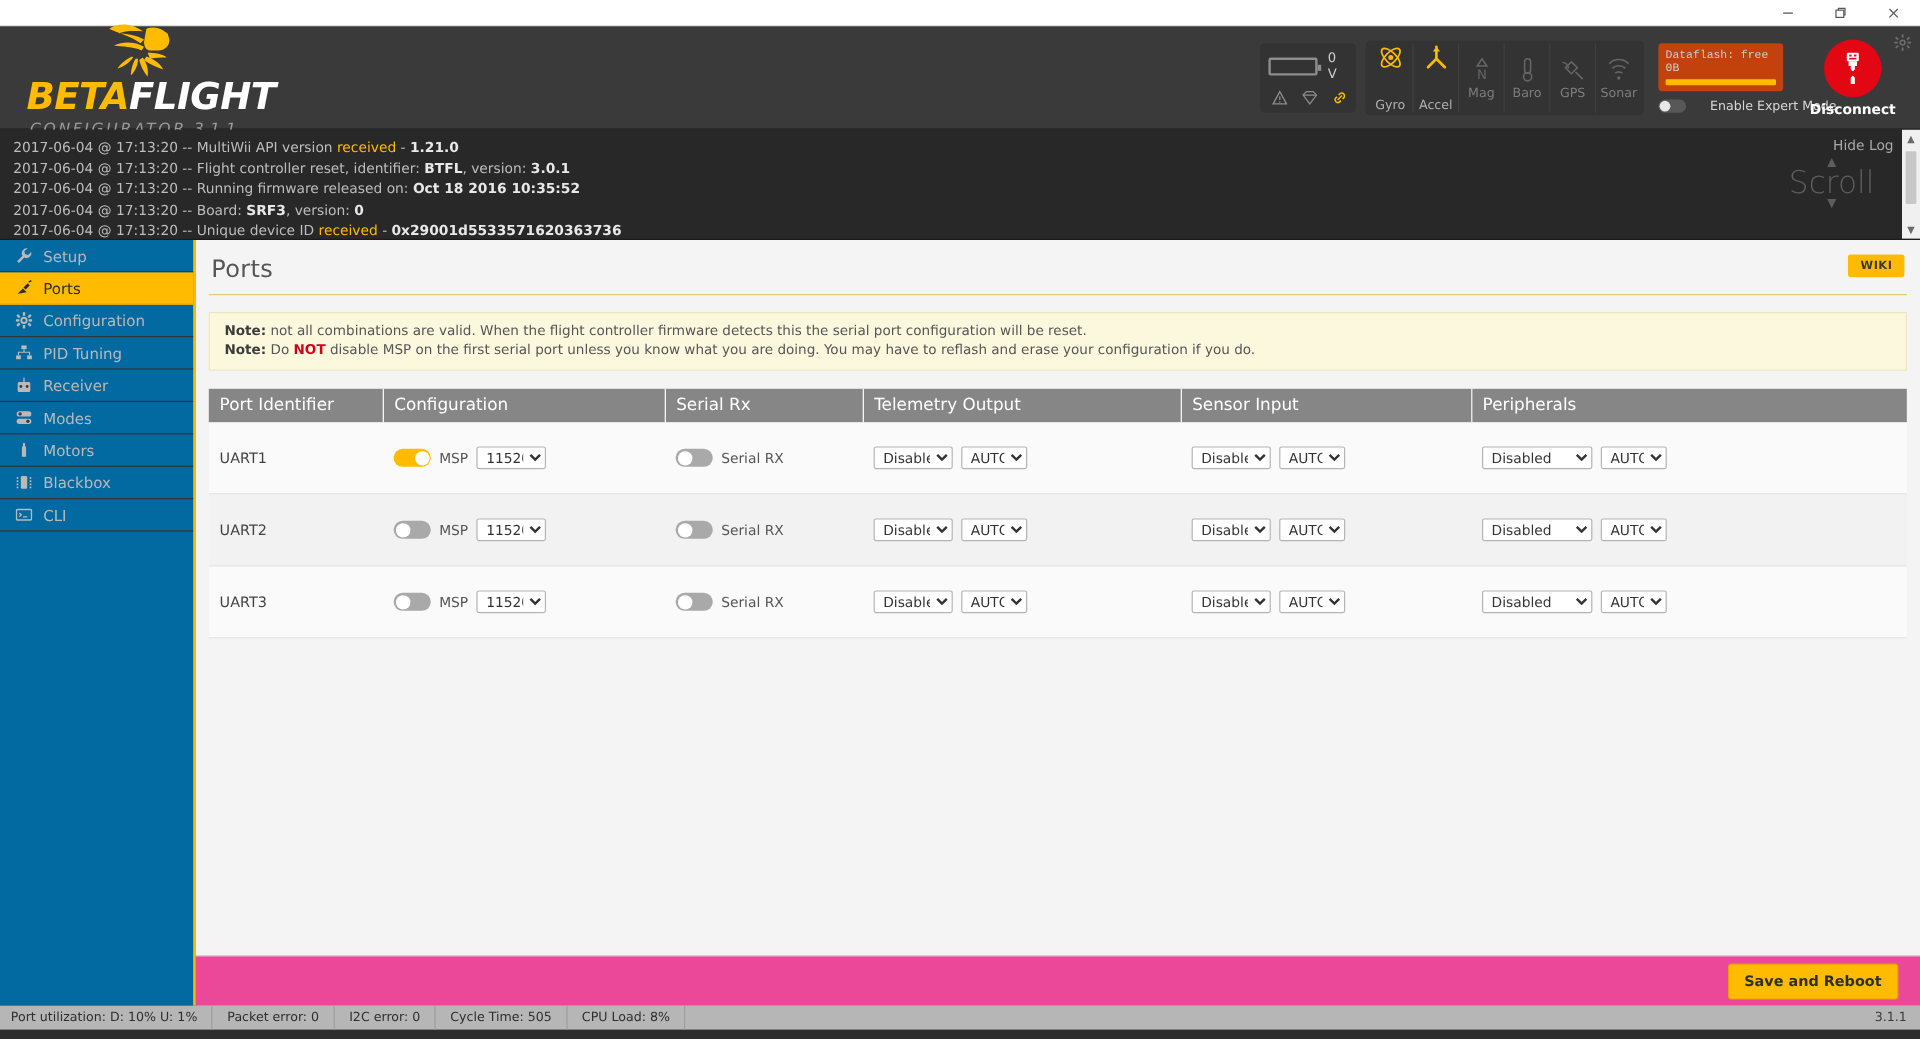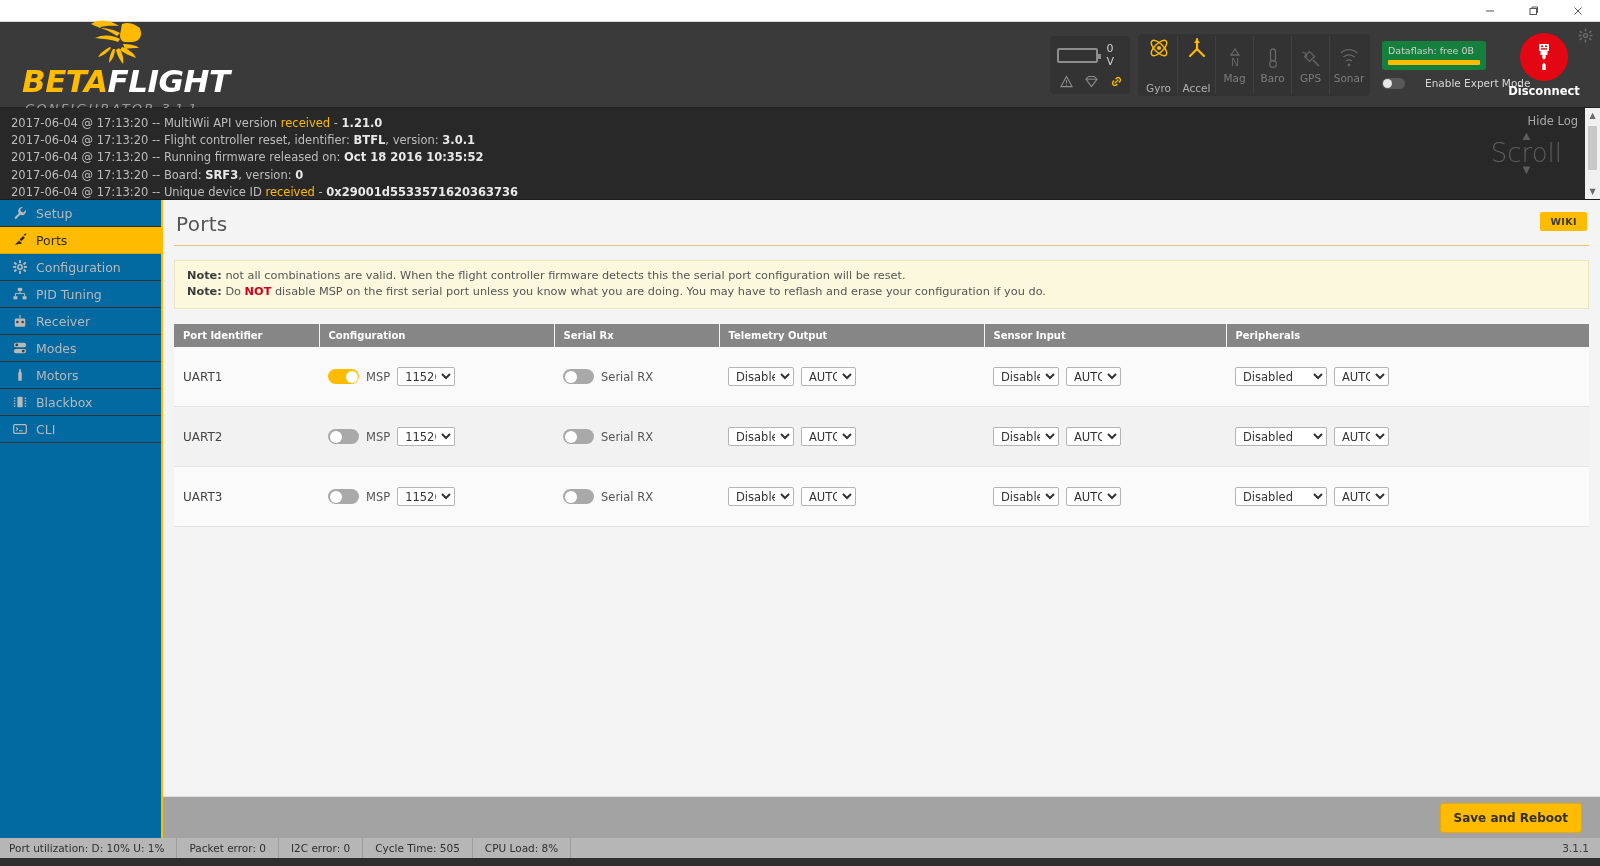--- a/index.html
+++ b/index.html
@@ -75,21 +75,21 @@
     align-items: center; justify-content: center; gap: 2px;
     border-right: 1px solid #3f3f3f;
   }
   .sensor:last-child { border-right: none; }
   .sensor .slabel { font-size: 10.5px; color: #7d7d7d; }
   .sensor.on .slabel { color: #b0b0b0; margin-top: 20px; }
   .sensor svg { display: block; }
 
   
   .dfcol { display: flex; flex-direction: column; gap: 7px; margin-right: 16px; width: 104px; }
-  .dfbox { background: #15803d; border-radius: 3px; padding: 4px 6px 5px 6px; }
+  .dfbox { background: #c2410c; border-radius: 3px; padding: 4px 6px 5px 6px; font-family: Liberation Mono, monospace; }
   .dftext { color: #cfcfcf; font-size: 9.5px; margin-bottom: 4px; }
   .dfbar { height: 5px; background: #ffbb00; border-radius: 1px; }
   .expert { display: flex; align-items: center; gap: 20px; }
   .toggle-sm {
     width: 23px; height: 11px; border-radius: 6px; background: #585858;
     position: relative; flex: 0 0 auto;
   }
   .toggle-sm:before {
     content:""; position: absolute; left: 1px; top: 1px;
     width: 9px; height: 9px; border-radius: 50%; background: #e8e8e8;
@@ -159,21 +159,21 @@
     margin-top: 14px; background: #fcf8dd; border: 1px solid #ece6c0;
     padding: 7px 22px 8px 12px;
   }
   .note p { font-size: 11.3px; color: #555; line-height: 16px; }
   .note b { color: #3c3c3c; }
   .note .red { color: #d0021b; font-weight: bold; }
 
   
   .ports-table { margin-top: 15px; width: 100%; border-collapse: collapse; table-layout: fixed; }
   .ports-table th {
-    background: #868686; color: #fff; font-size: 10px; font-weight: bold;
+    background: #868686; color: #fff; font-size: 14px; font-weight: normal;
     text-align: left; padding: 6px 9px; border-right: 1px solid #f4f4f4;
     height: 23px;
   }
   .ports-table th:last-child { border-right: none; }
   .ports-table td {
     background: #fff; font-size: 12px; color: #444;
     padding: 20px 9px; height: 42px; border-bottom: 1px solid #e4e4e4;
     vertical-align: middle;
   }
   .ports-table tr:nth-child(odd) td { background: #fafafa; }
@@ -198,21 +198,21 @@
     border: 1px solid #b4b4b4; border-radius: 2px;
     height: 19px; padding: 0 2px 0 3px;
   }
   .w-baud { width: 58px; }
   .w-mode { width: 66px; }
   .w-auto { width: 55px; }
   .w-mode-wide { width: 92px; }
 
   
   .footer-bar {
-    height: 42px; background: #a3a3a3; border-top: 1px solid #dcdcdc;
+    height: 42px; background: #ec4899; border-top: 1px solid #dcdcdc;
     display: flex; align-items: center; justify-content: flex-end; padding-right: 18px;
   }
   .save-btn {
     background: #ffbb00; color: #2e2e2e; font-size: 12px; font-weight: bold;
     padding: 7px 13px; border-radius: 3px; border: 1px solid #e6a800;
   }
 
   .statusbar {
     height: 20px; background: #b6b6b6; display: flex; align-items: center;
     font-size: 10.5px; color: #2f2f2f; position: relative;

